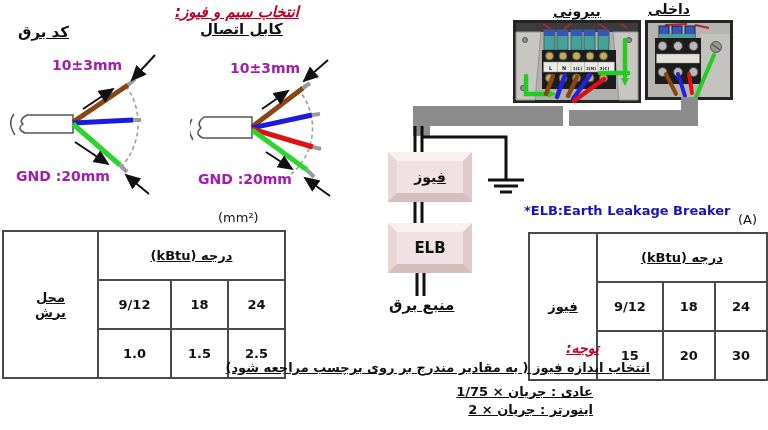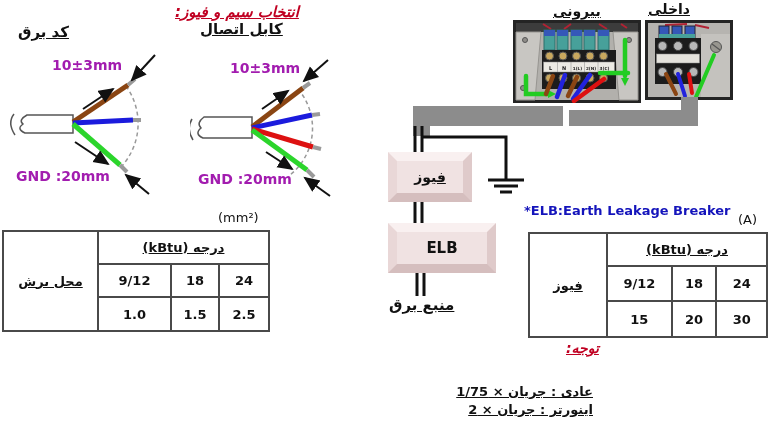--- a/index.html
+++ b/index.html
@@ -13,21 +13,21 @@
   .dim{font-weight:bold;font-size:14px;color:#a21caf;}
   .unit{font-weight:normal;font-size:13px;color:#111;}
   .elbnote{color:#1414bb;font-weight:bold;font-size:13px;}
   .conduit{background:#8c8c8c;}
   .bevel{box-sizing:border-box;background:#f0e2e2;border-style:solid;border-width:9px;
          border-top-color:#f9f0f0;border-left-color:#e9d7d7;
          border-right-color:#dfcaca;border-bottom-color:#d5bebe;
          display:flex;align-items:center;justify-content:center;font-weight:bold;}
   table.dtable{border-collapse:collapse;table-layout:fixed;background:#fff;}
   table.dtable td{border:2px solid #4a4a4a;text-align:center;vertical-align:middle;
-                  font-weight:bold;font-size:13px;padding:8px;font-family:"DejaVu Sans",sans-serif;}
+                  font-weight:bold;font-size:13px;padding:16px;font-family:"DejaVu Sans",sans-serif;}
   .notes{font-weight:bold;font-size:13px;color:#111;}
   svg{display:block;}
 </style>
 </head>
 <body>
 
 <div id="page">
 
   <div class="abs title-red rtl" style="left:175px;top:3px;">انتخاب سیم و فیوز:</div>
 
@@ -174,21 +174,21 @@
     <line x1="115" y1="97" x2="127" y2="97" stroke="#111" stroke-width="3"></line>
     <line x1="30" y1="107" x2="30" y2="129" stroke="#111" stroke-width="3"></line>
     <line x1="37" y1="107" x2="37" y2="129" stroke="#111" stroke-width="3"></line>
     <line x1="32" y1="178" x2="32" y2="201" stroke="#111" stroke-width="3"></line>
     <line x1="39" y1="178" x2="39" y2="201" stroke="#111" stroke-width="3"></line>
   </svg>
 
   <div class="abs bevel rtl" style="left:388px;top:152px;width:84px;height:50px;font-size:14px;">
     <span>فیوز</span>
   </div>
-  <div class="abs bevel" style="left:388px;top:223px;width:108px;height:50px;font-size:15px;">
+  <div class="abs bevel" style="left:388px;top:223px;width:84px;height:50px;font-size:15px;">
     <span>ELB</span>
   </div>
   <div class="abs lbl rtl" style="left:389px;top:296px;">منبع برق</div>
 
   <div class="abs elbnote" style="left:524px;top:203px;">*ELB:Earth Leakage Breaker</div>
   <div class="abs unit" style="left:218px;top:210px;">(mm²)</div>
   <div class="abs unit" style="left:738px;top:212px;">(A)</div>
 
   <table class="dtable abs" style="left:2px;top:230px;">
     <colgroup>
@@ -234,16 +234,17 @@
     </tr>
     <tr style="height:36px;">
       <td>15</td>
       <td>20</td>
       <td>30</td>
     </tr>
   </tbody>
     </table>
 
   <div class="abs note-head rtl" style="left:558px;top:340px;margin-left:8px;">توجه:</div>
+  <div class="abs notes rtl" style="right:118px;top:360px;">انتخاب اندازه فیوز ( به مقادیر مندرج بر روی برچسب مراجعه شود)</div>
   <div class="abs notes rtl" style="right:175px;top:384px;">عادی : جریان × 1/75</div>
   <div class="abs notes rtl" style="right:175px;top:402px;">اینورتر : جریان × 2</div>
 
 </div>
 
 </body></html>

